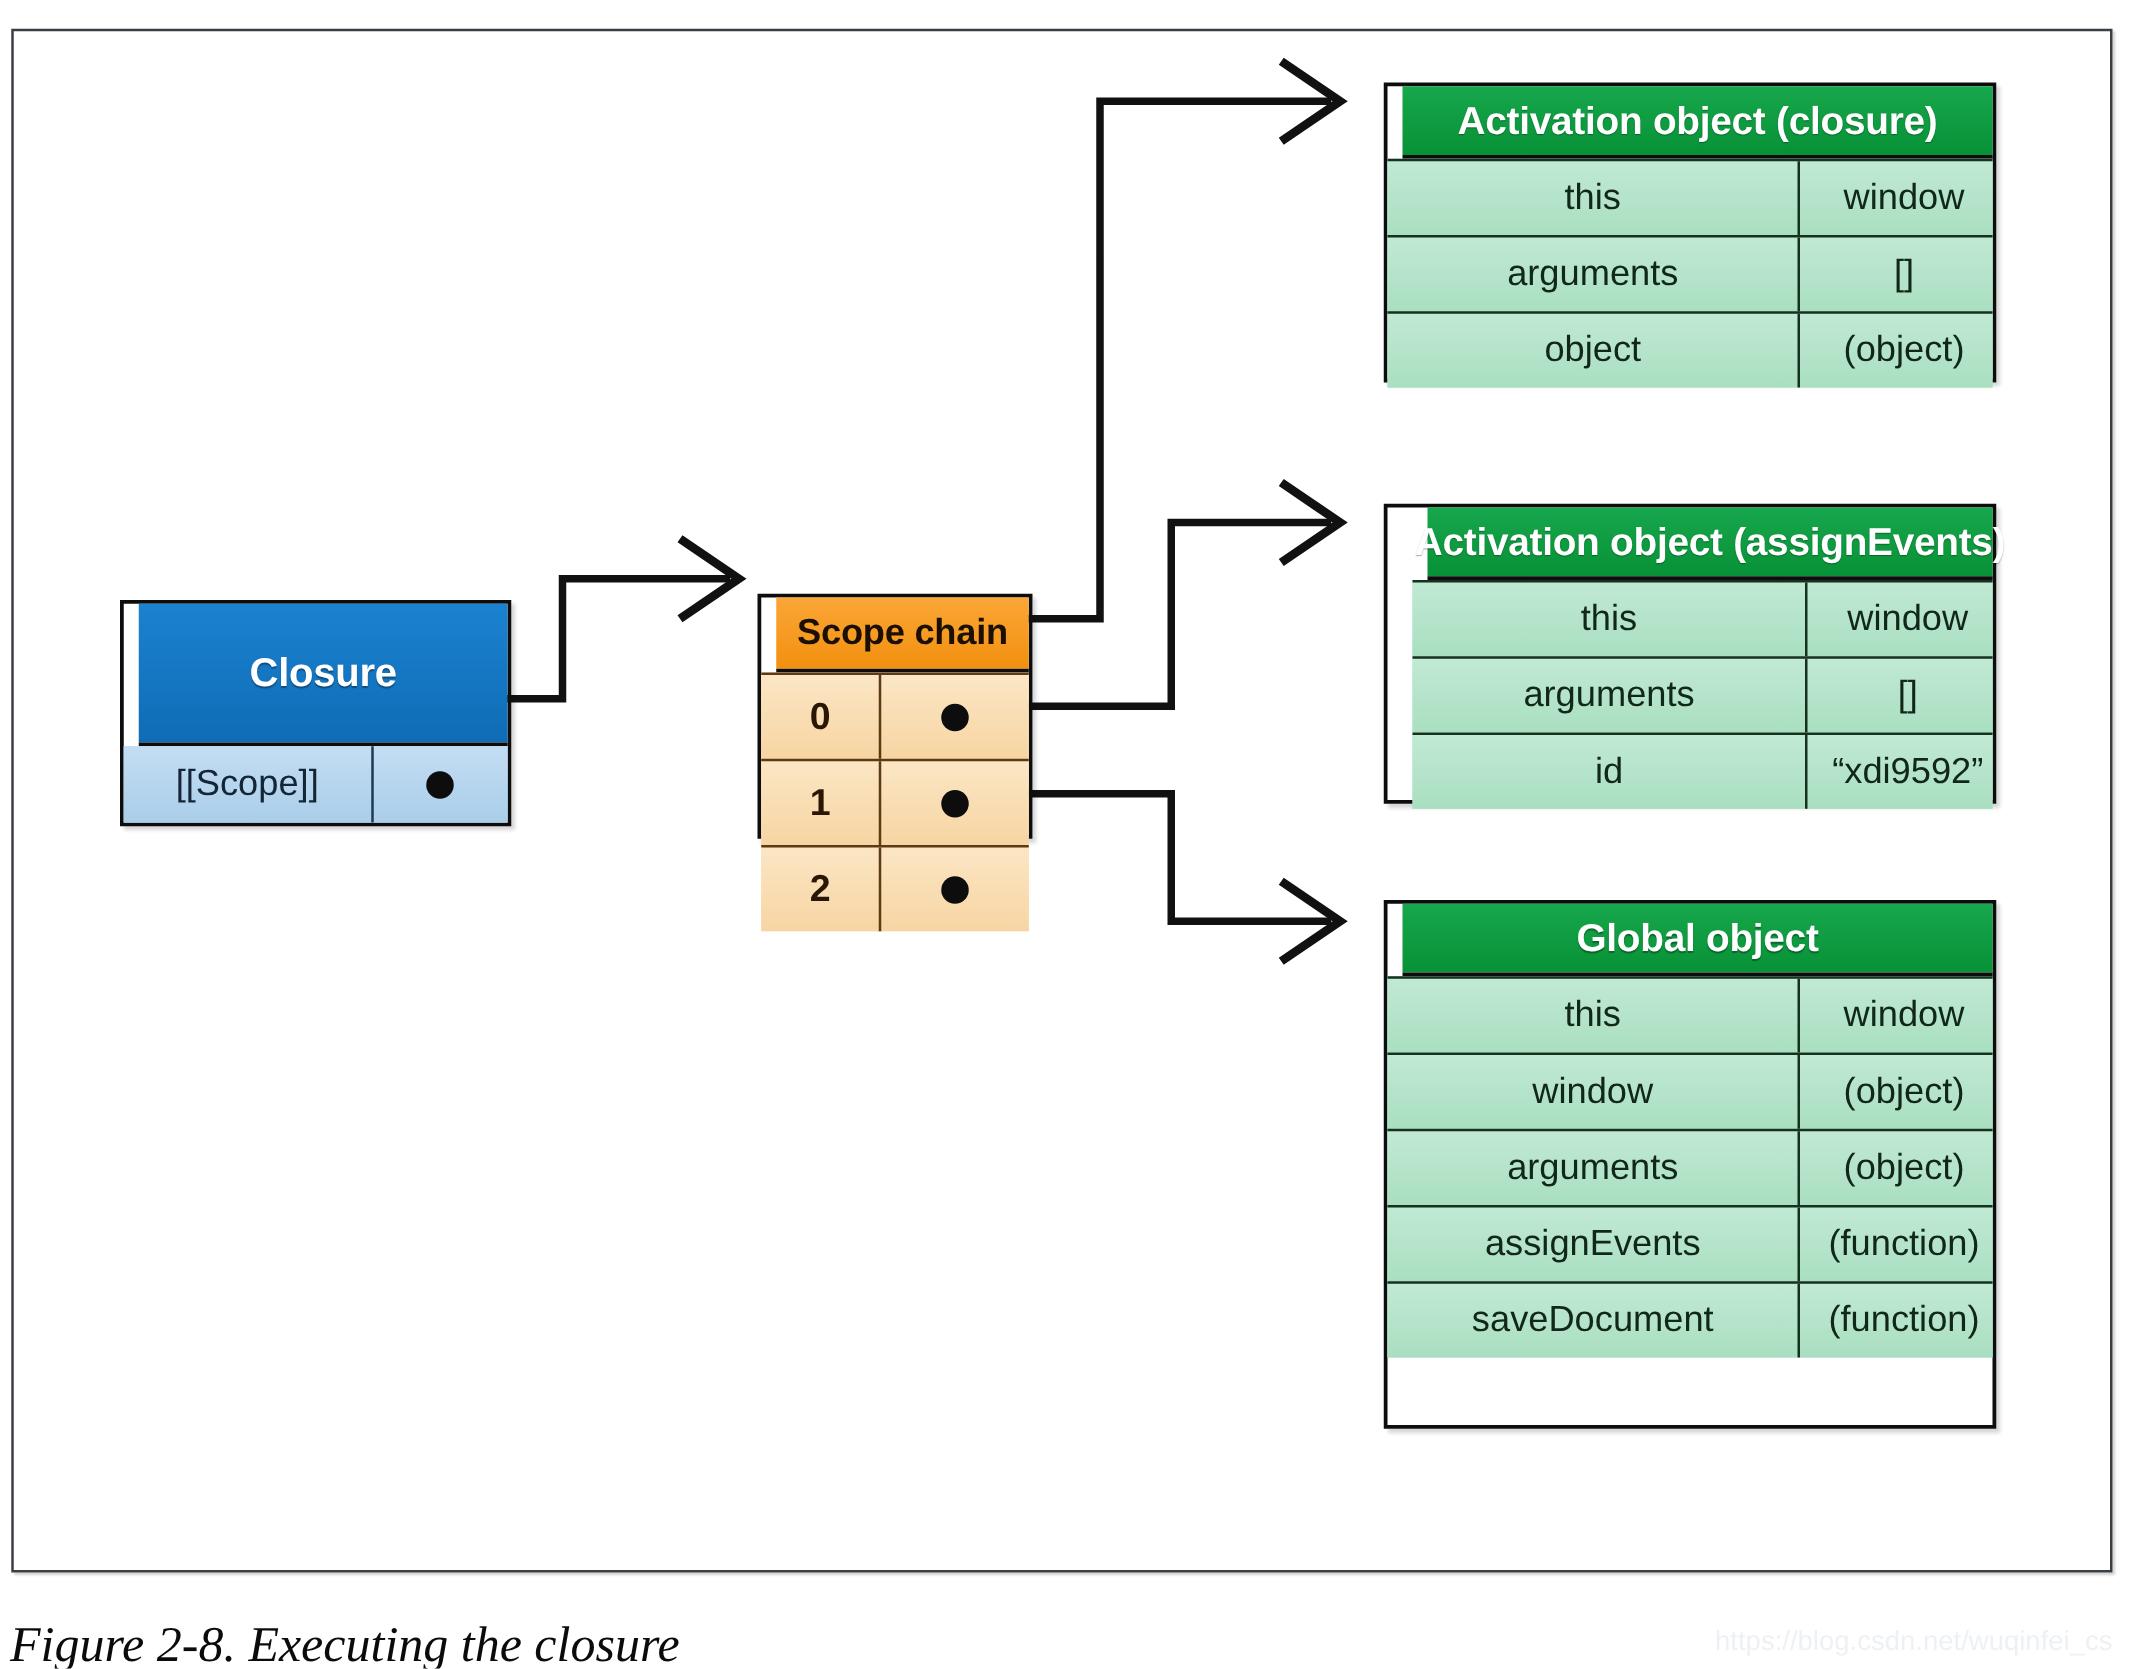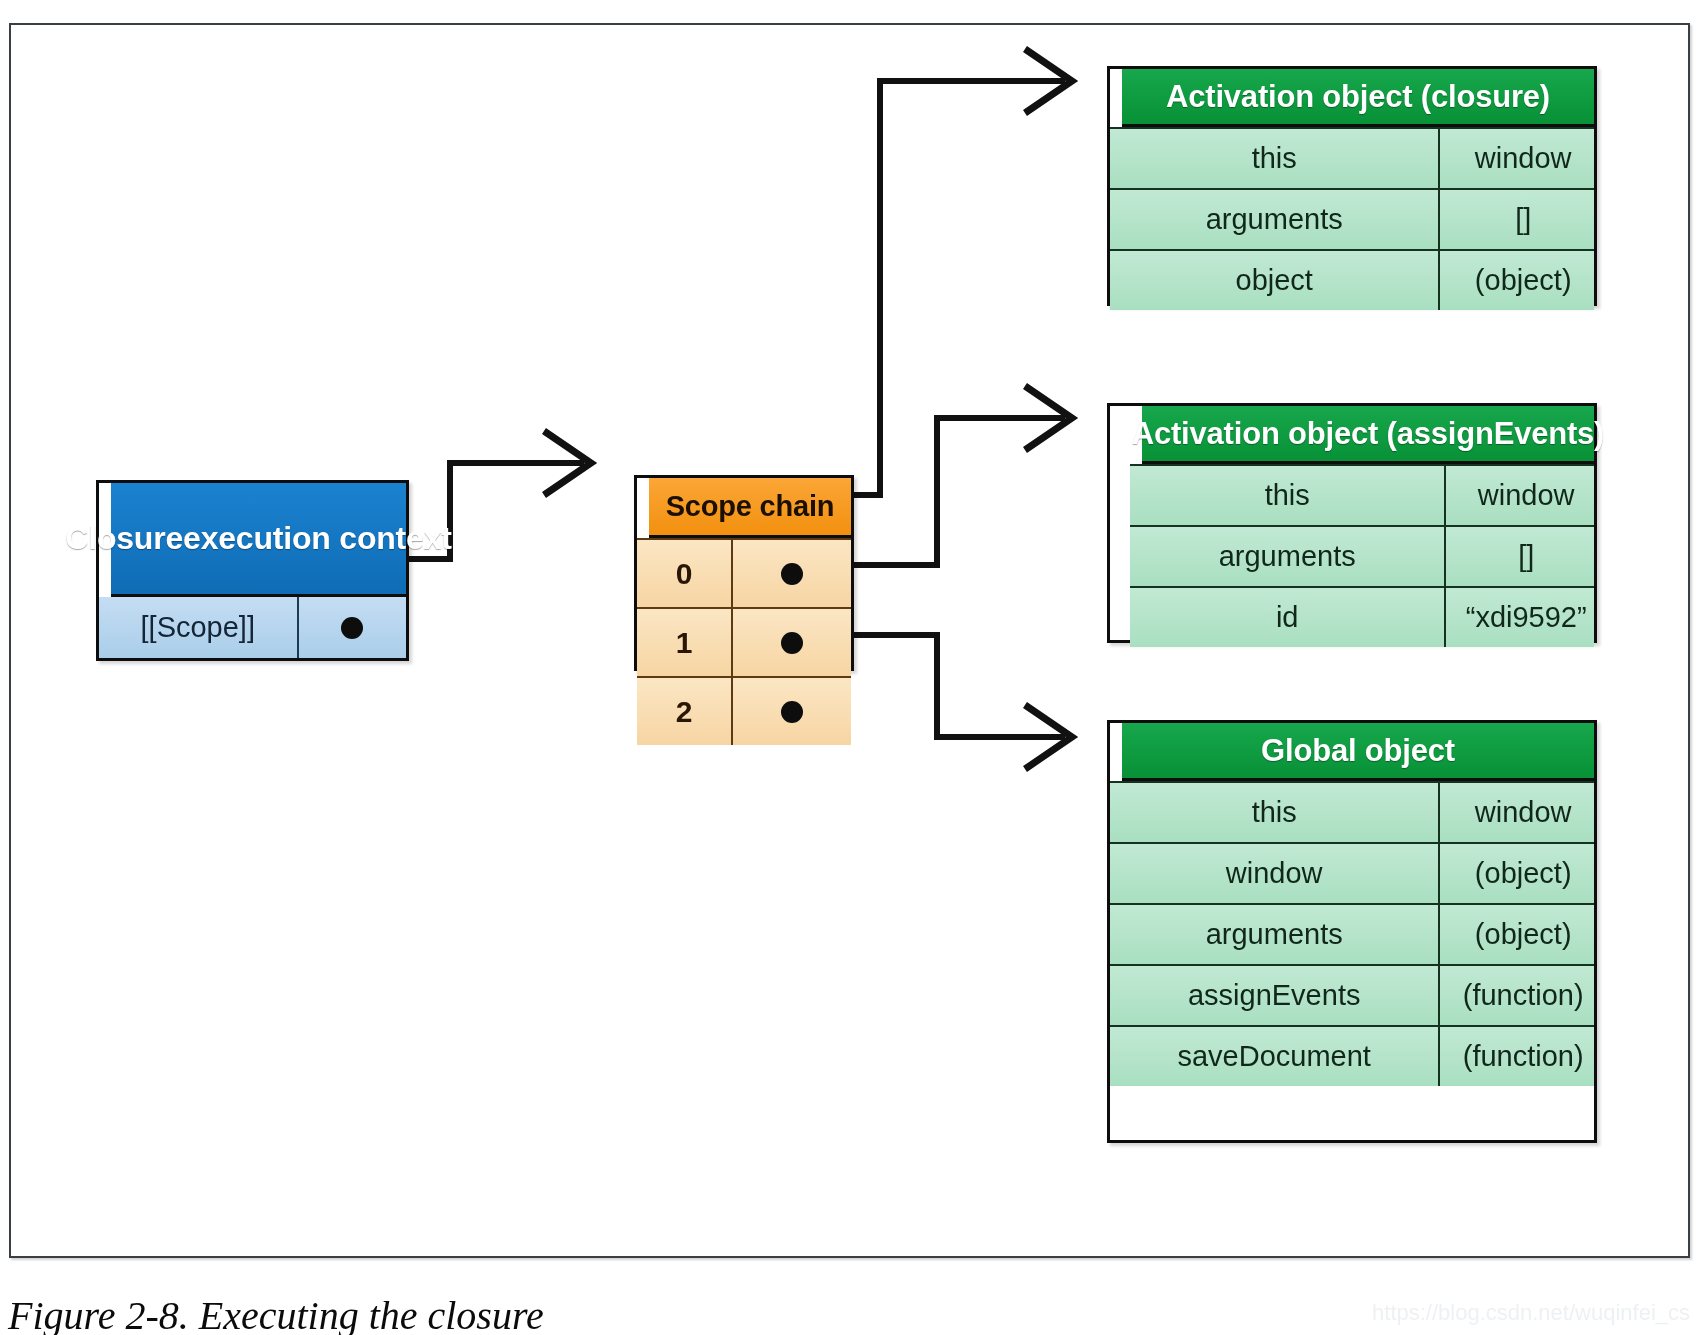--- a/index.html
+++ b/index.html
@@ -122,21 +122,21 @@
     width: 65%;
     border-right: 2px solid #1d3a55;
   }
   #closure-context .cell-val {
     width: 35%;
     position: relative;
   }
 
   
   #scope-chain {
-    left: 623px;
+    left: 595px;
     top: 450px;
     width: 220px;
     height: 196px;
   }
   #scope-chain .node-header {
     background: linear-gradient(#fba637, #f2900f);
     height: 60px;
     font-size: 29px;
     color: #1a0f00;
     text-shadow: none;
@@ -229,21 +229,20 @@
         <path d="M 684 540 L 926 540 L 926 393 L 1054 393"></path>
         <path class="arrowhead" d="M 1014 361 L 1061 393 L 1014 425"></path>
 
         <path d="M 684 610 L 926 610 L 926 712 L 1054 712"></path>
         <path class="arrowhead" d="M 1014 680 L 1061 712 L 1014 744"></path>
       </svg>
 
       <div class="node" id="closure-context">
         <div class="node-header">
           <span>Closure</span>
-          <span>execution context</span>
         </div>
         <div class="row">
           <div class="cell cell-key">[[Scope]]</div>
           <div class="cell cell-val">
             <span class="dot"></span>
           </div>
         </div>
       </div>
 
       <div class="node" id="scope-chain">

